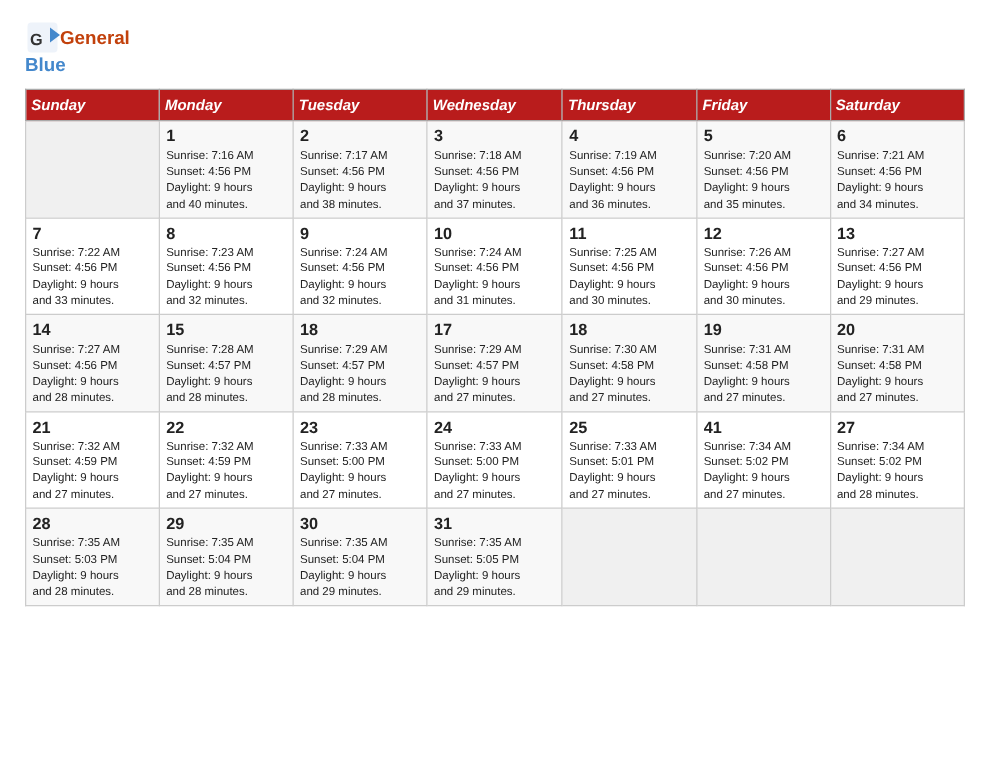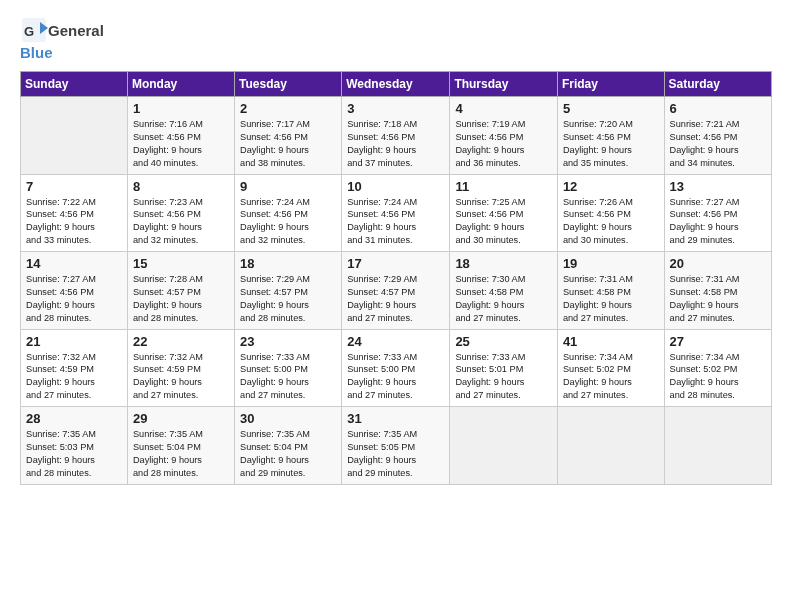--- a/index.html
+++ b/index.html
@@ -34,27 +34,28 @@
       font-size: 14px;
       color: #444;
       margin-top: 2px;
     }
     .calendar {
       width: 100%;
       border-collapse: collapse;
       border: 1px solid #aaa;
     }
     .calendar th {
-      background-color: #4c1d95;
+      background-color: #b91c1c;
       color: #fff;
       font-size: 12px;
       font-weight: bold;
       padding: 5px 4px;
       text-align: left;
       border: 1px solid #aaa;
+      font-style: italic;
     }
     .calendar td {
       vertical-align: top;
       padding: 4px 5px;
       border: 1px solid #ccc;
       font-size: 9.5px;
       color: #222;
       width: 110px;
       min-height: 80px;
       background: #fff;
@@ -95,21 +96,21 @@
 
 <div class="page">
   <div class="header">
     <div class="logo-wrapper">
       <div class="logo-row">
         <svg width="28" height="28" viewBox="0 0 28 28">
           <rect x="2" y="2" width="24" height="24" rx="3" fill="#eef3fa"></rect>
           <text x="4" y="20" font-size="13" font-weight="bold" fill="#333" font-family="Arial">G</text>
           <polygon points="20,6 28,12 20,18" fill="#4488cc"></polygon>
         </svg>
-        <span style="font-size:15px;font-weight:bold;color:#404040;">General</span>
+        <span style="font-size:15px;font-weight:bold;color:#c2410c;">General</span>
       </div>
       <span style="font-size:15px;font-weight:bold;color:#4488cc;">Blue</span>
     </div>
   </div>
 
   <table class="calendar">
     <thead>
       <tr>
         <th>Sunday</th>
         <th>Monday</th>

